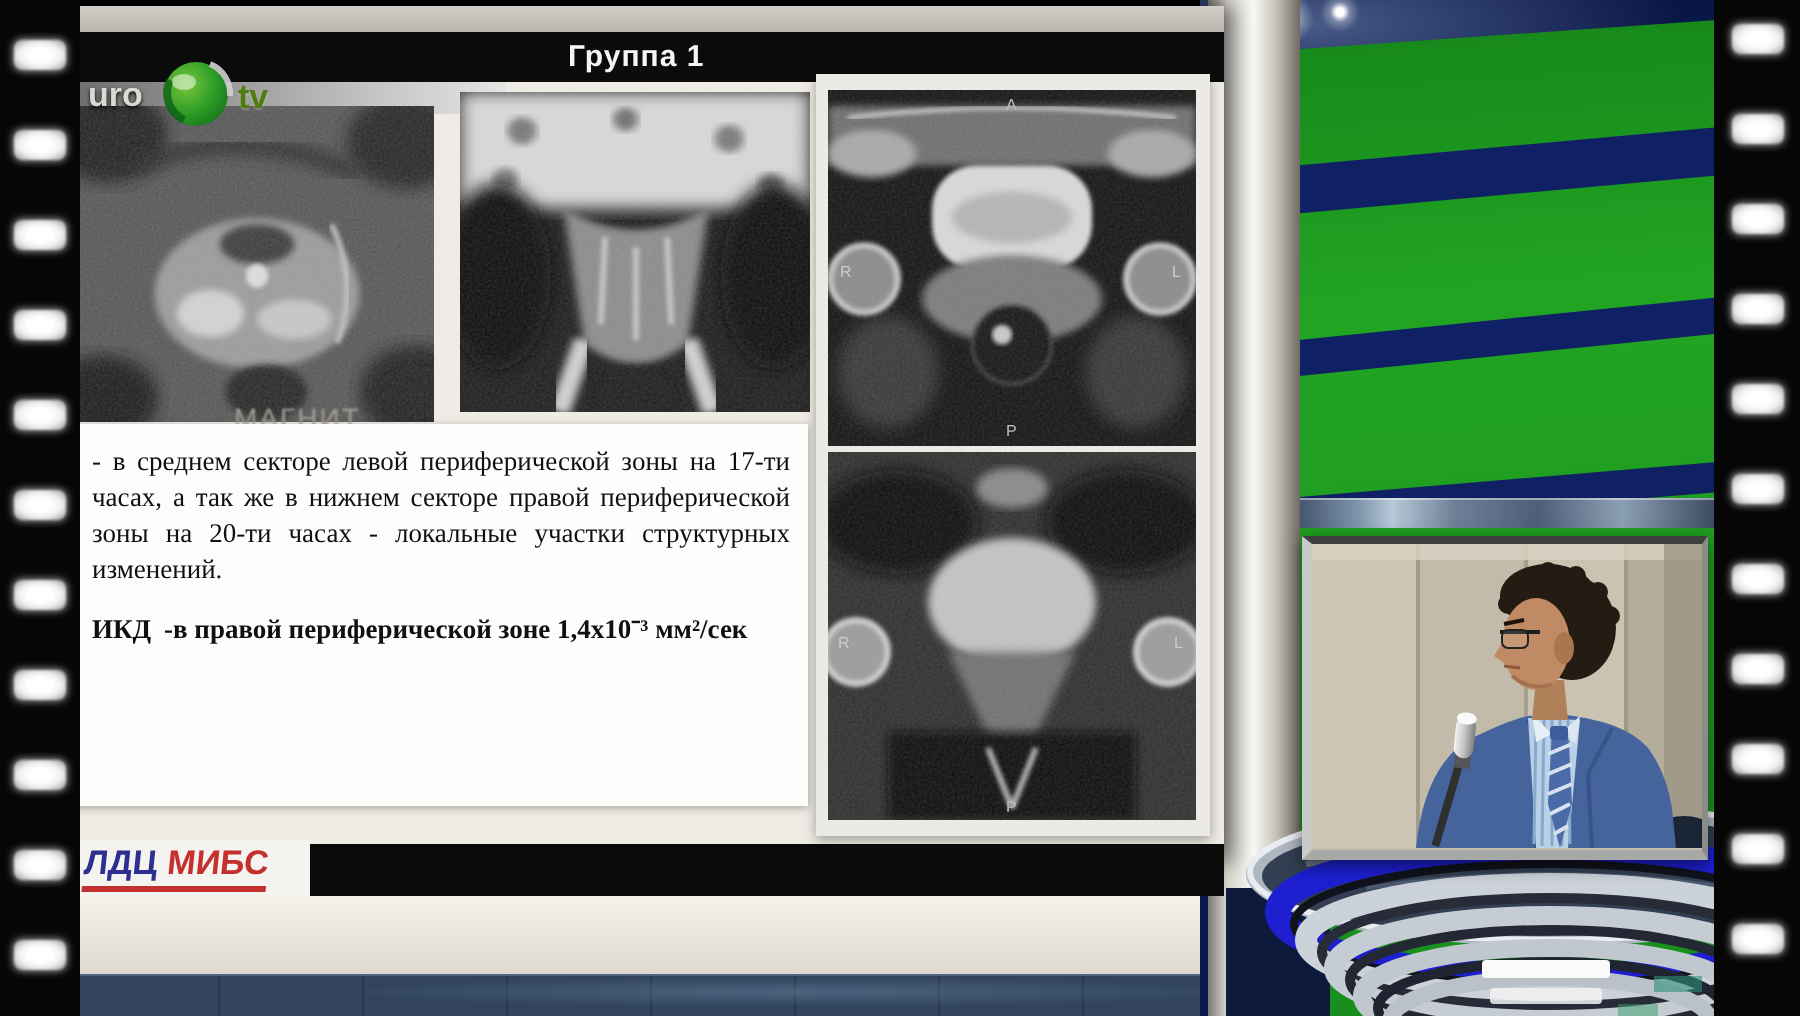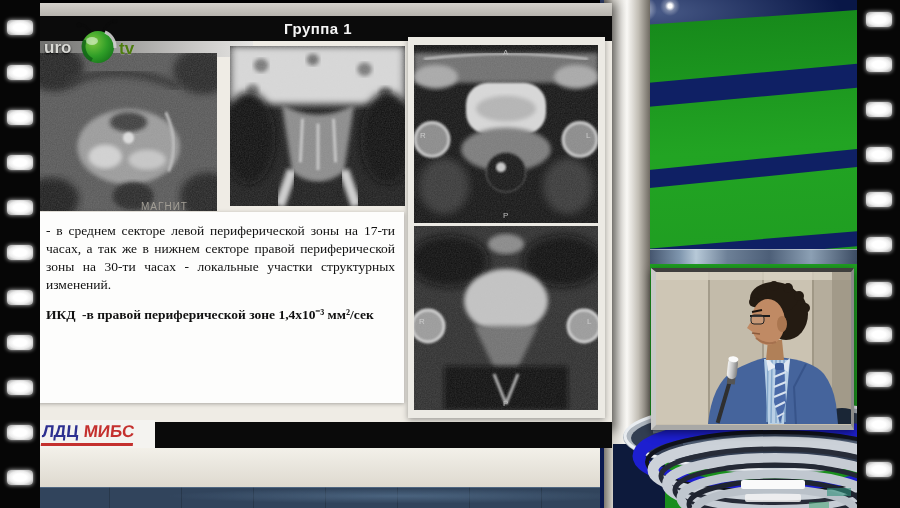--- a/index.html
+++ b/index.html
@@ -75,21 +75,21 @@
   
   .mri{position:absolute;background:#222;}
   .mri svg{display:block;}
   .mri-a{left:3px;top:50px;width:177px;height:158px;}
   .mri-b{left:193px;top:43px;width:175px;height:160px;}
   .right-frame{position:absolute;left:371px;top:34px;width:197px;height:381px;
       background:#eceae4;box-shadow:0 2px 6px rgba(0,0,0,.35);}
   .mri-c{left:6px;top:8px;width:184px;height:178px;}
   .mri-d{left:6px;top:189px;width:184px;height:184px;}
 
-  .watermark{position:absolute;left:104px;top:198px;font-size:10px;color:#a39f96;
+  .watermark{position:absolute;left:80px;top:198px;font-size:14px;color:#a39f96;
       letter-spacing:1px;filter:blur(.4px);}
 
   
   .findings{position:absolute;left:0;top:209px;width:367px;height:191px;background:#fdfdfc;
       box-sizing:border-box;padding:10px 9px 0 9px;box-shadow:0 1px 4px rgba(0,0,0,.3);
       font-family:"Liberation Serif",serif;font-size:13.5px;line-height:1.33;color:#101010;}
   .findings p{margin:0 0 12px 0;text-align:justify;}
   .adc-row{display:flex;margin-top:2px;font-weight:bold;}
   .adc-label{flex:0 0 36px;}
   .adc-lines div{text-align:right;}
@@ -323,21 +323,21 @@
           <text x="173" y="98" font-size="8" fill="#cccccc">L</text>
           <text x="89" y="180" font-size="8" fill="#bbbbbb">P</text>
           <rect width="184" height="184" filter="url(#mrinoise)" opacity=".32"></rect>
         </svg>
       </div>
     </div>
 
     <div class="watermark">МАГНИТ</div>
 
     <div class="findings">
-      <p>- в среднем секторе левой периферической зоны на 17-ти часах, а так же в нижнем секторе правой периферической зоны на 30-ти часах - локальные участки структурных изменений.</p>
+      <p>- в среднем секторе левой периферической зоны на 17-ти часах, а так же в нижнем секторе правой периферической зоны на 20-ти часах - локальные участки структурных изменений.</p>
       <div class="adc-row">
         <span class="adc-label">ИКД</span>
         <div class="adc-lines">
           <div>-в правой периферической зоне 1,4x10⁻³ мм²/сек</div>
         </div>
       </div>
     </div>
 
     <div class="clinic-logo">
       <span class="clinic-inner">

